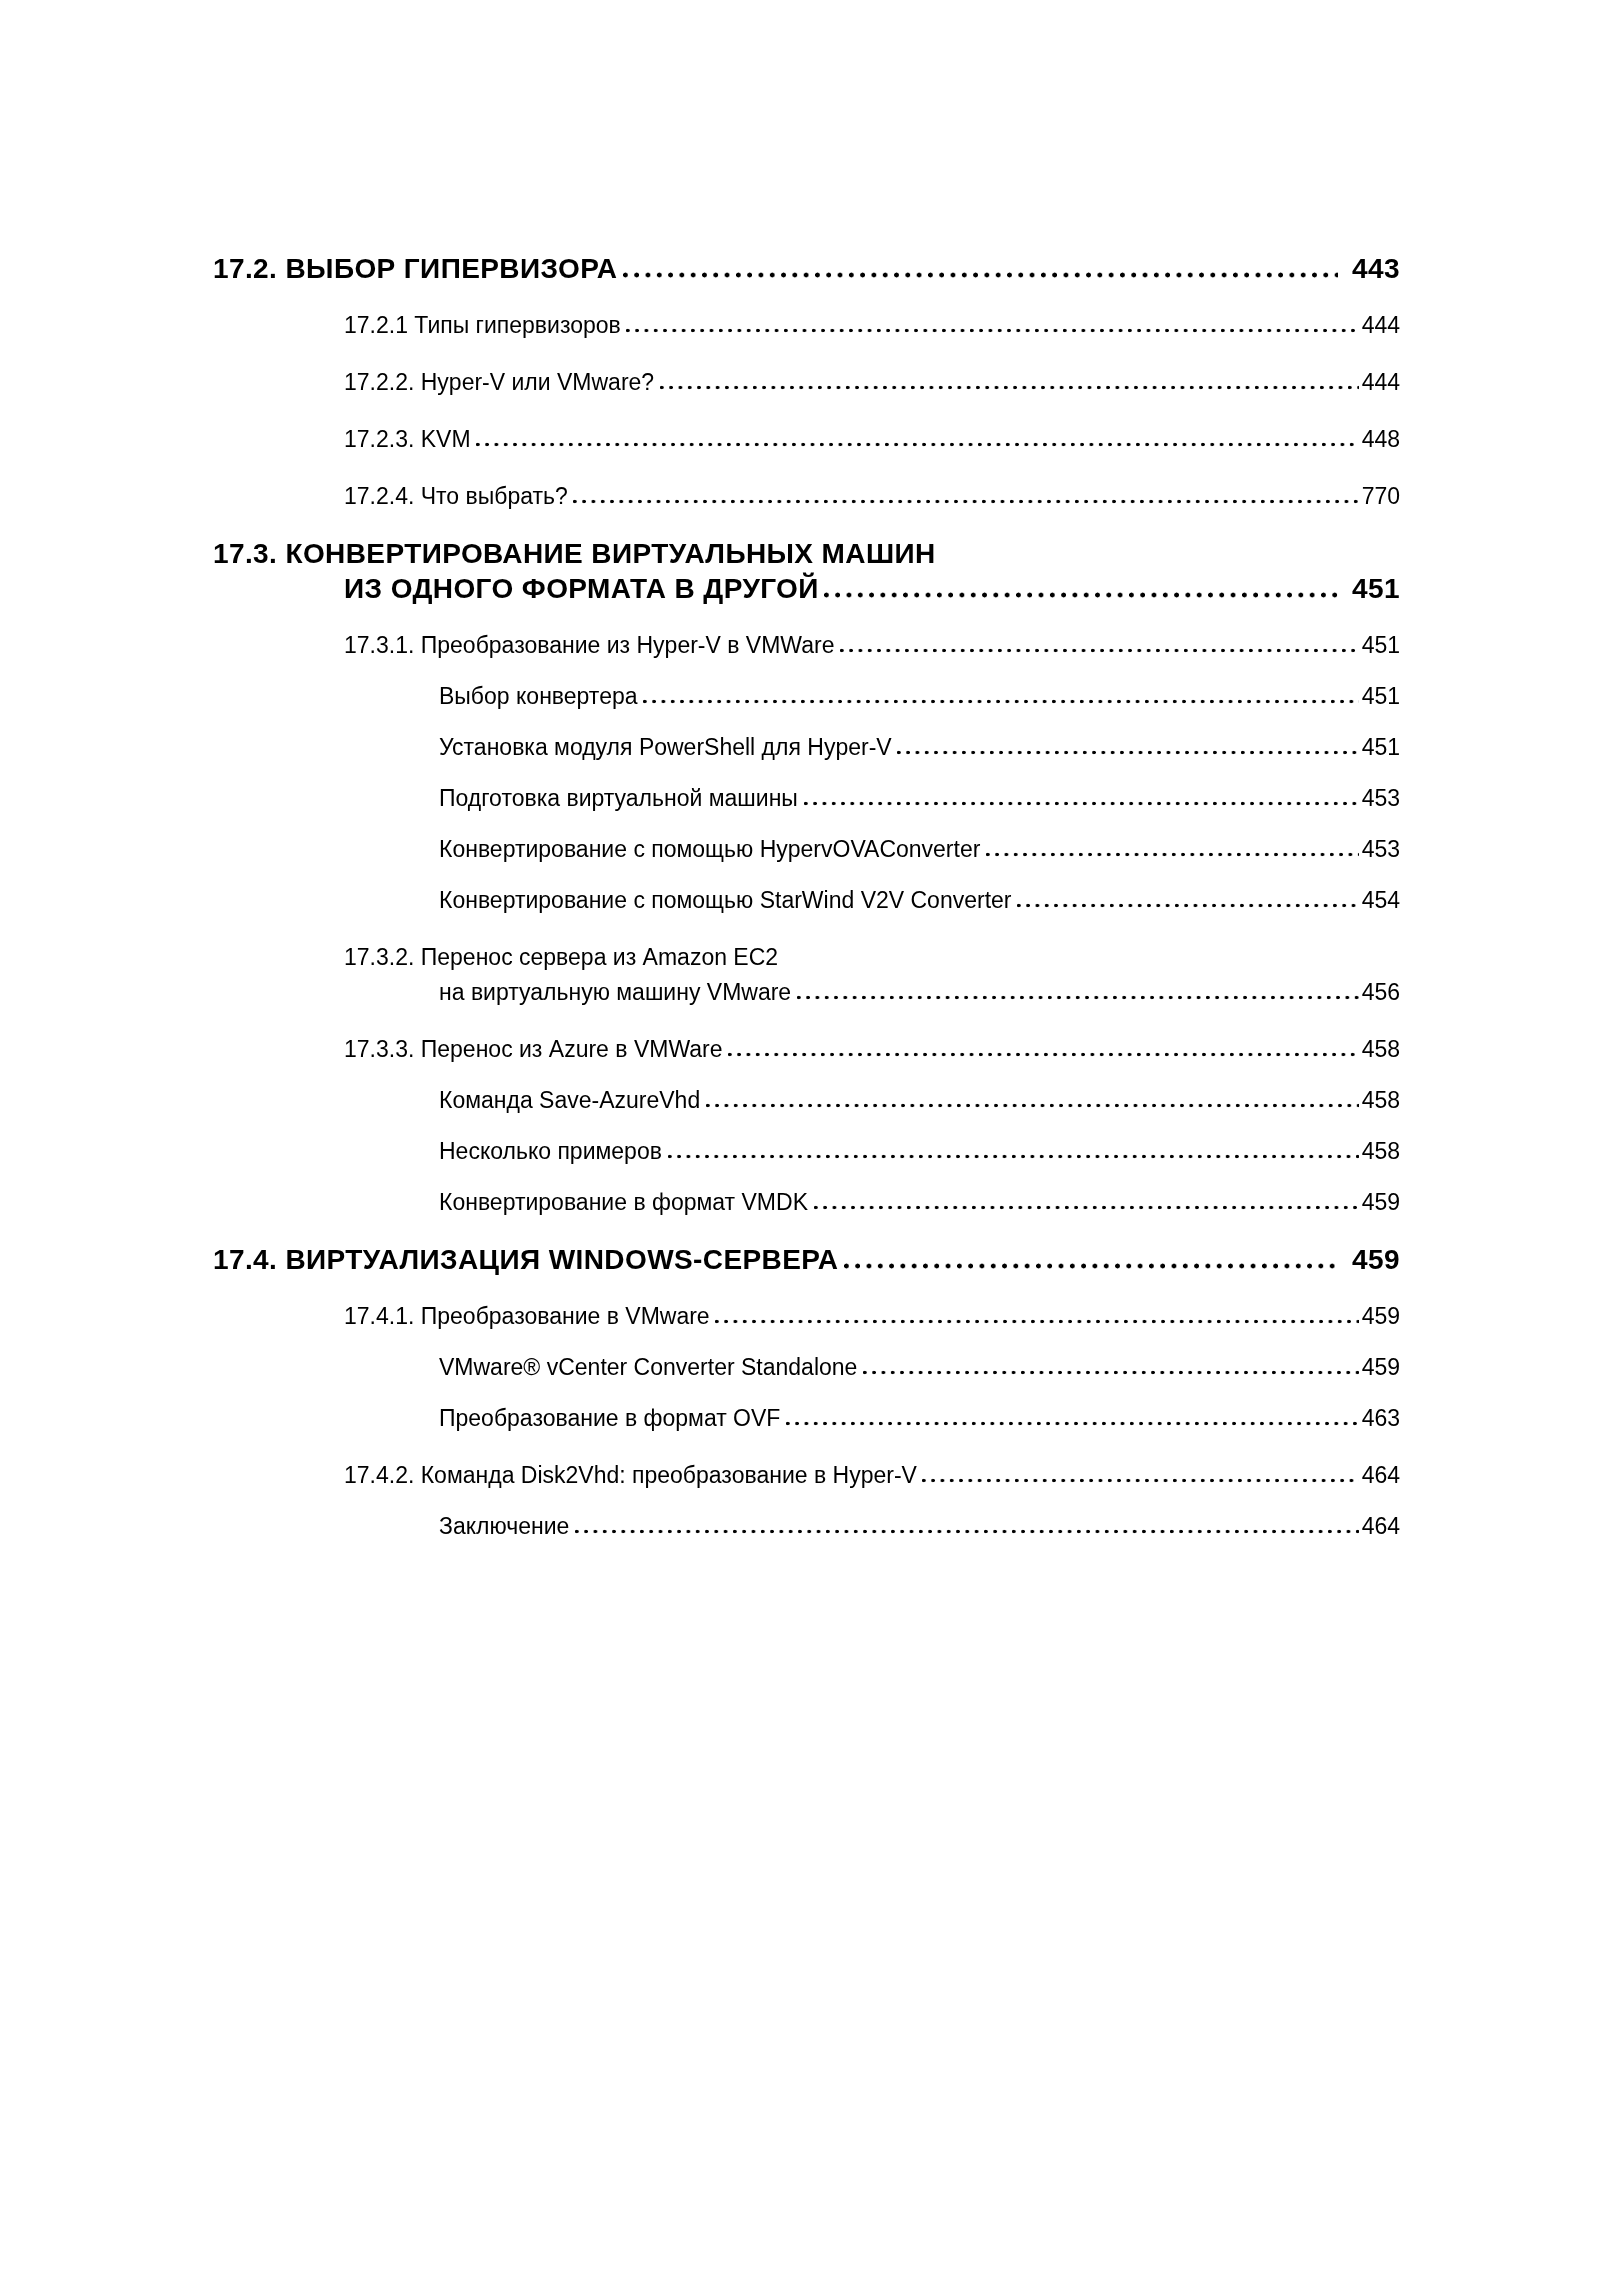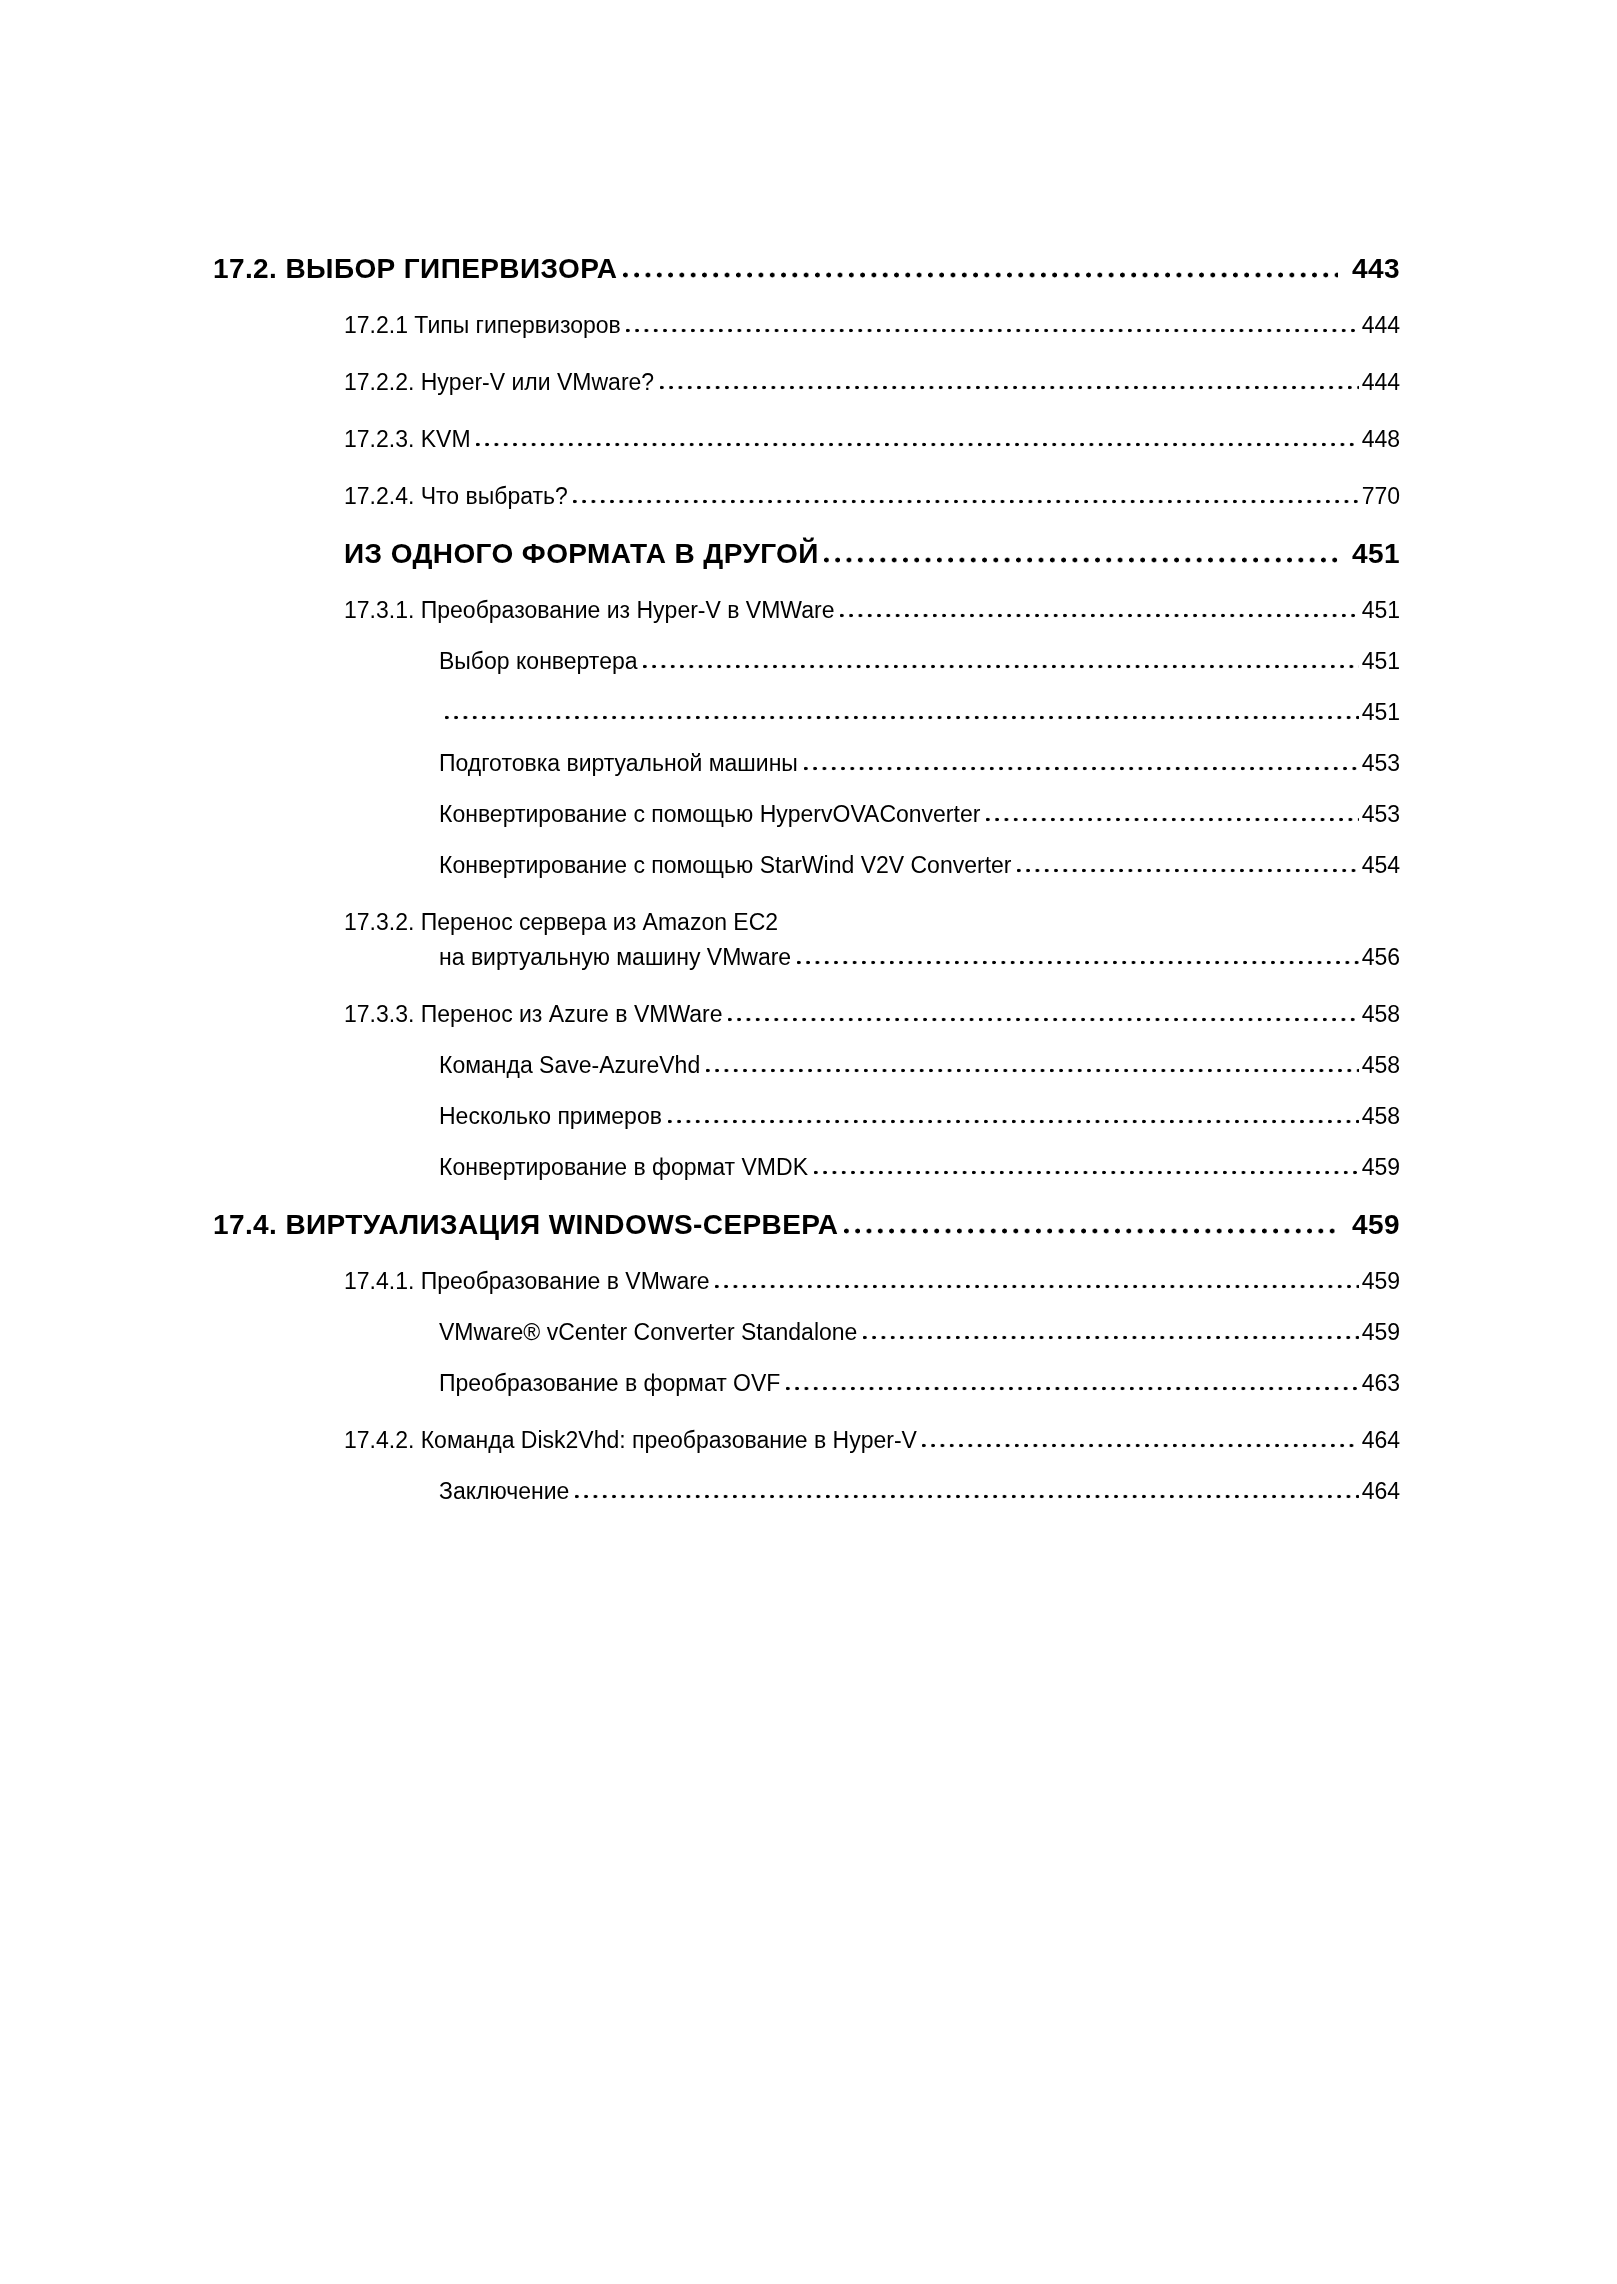--- a/index.html
+++ b/index.html
@@ -93,20 +93,23 @@
         </div>
       </div>
       <div class="entry l2">
         <div class="line indent-2">
           <span class="label">17.2.4. Что выбрать?</span>
           <span class="dots"></span>
           <span class="page-num">770</span>
         </div>
       </div>
       <div class="entry l1">
+        <div class="line indent-1">
+          <span class="label">17.3. КОНВЕРТИРОВАНИЕ ВИРТУАЛЬНЫХ МАШИН</span>
+        </div>
         <div class="line indent-2">
           <span class="label">ИЗ ОДНОГО ФОРМАТА В ДРУГОЙ</span>
           <span class="dots"></span>
           <span class="page-num">451</span>
         </div>
       </div>
       <div class="entry l2">
         <div class="line indent-2">
           <span class="label">17.3.1. Преобразование из Hyper-V в VMWare</span>
           <span class="dots"></span>
@@ -115,20 +118,21 @@
       </div>
       <div class="entry l3">
         <div class="line indent-3">
           <span class="label">Выбор конвертера</span>
           <span class="dots"></span>
           <span class="page-num">451</span>
         </div>
       </div>
       <div class="entry l3">
         <div class="line indent-3">
+          <span class="label">Установка модуля PowerShell для Hyper-V</span>
           <span class="dots"></span>
           <span class="page-num">451</span>
         </div>
       </div>
       <div class="entry l3">
         <div class="line indent-3">
           <span class="label">Подготовка виртуальной машины</span>
           <span class="dots"></span>
           <span class="page-num">453</span>
         </div>

